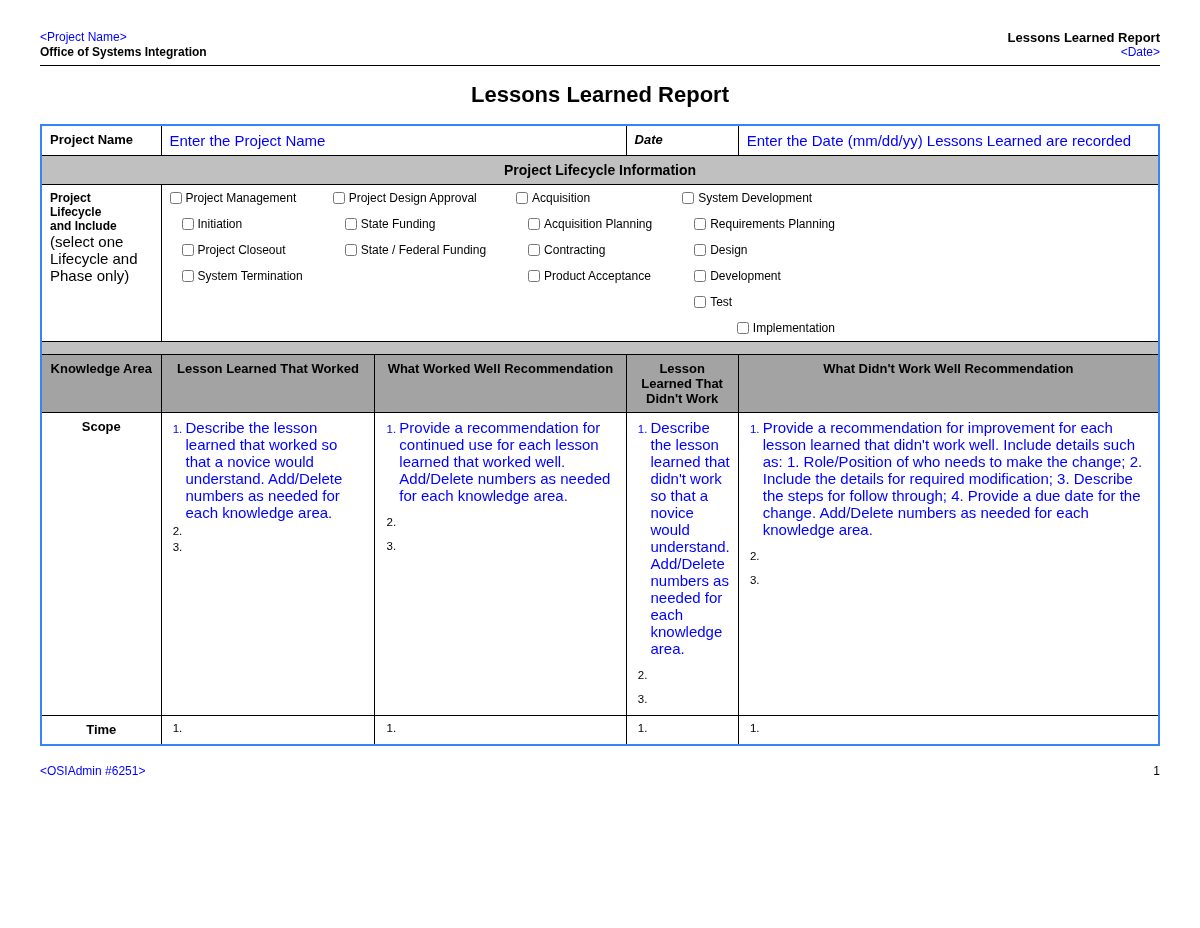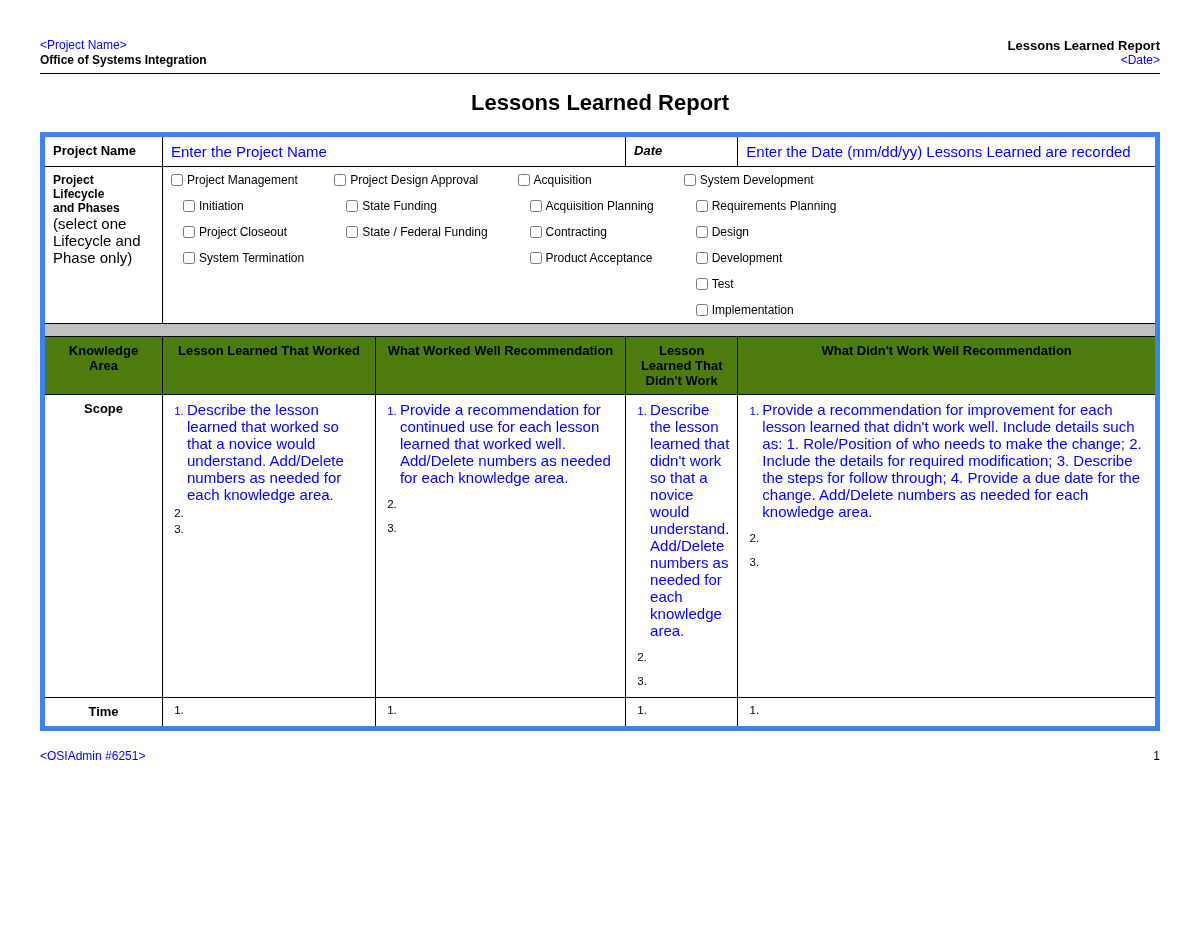--- a/index.html
+++ b/index.html
@@ -6,21 +6,21 @@
     body {
       font-family: Arial, sans-serif;
       font-size: 13px;
       background: #fff;
       color: #000;
       width: 1200px;
       min-height: 928px;
     }
 
     .page-wrapper {
-      padding: 38px 40px 20px 40px;
+      padding: 30px 40px 20px 40px;
     }
 
     
     .doc-header {
       display: flex;
       justify-content: space-between;
       align-items: flex-start;
       margin-bottom: 10px;
       border-bottom: 1px solid #000;
       padding-bottom: 6px;
@@ -51,21 +51,21 @@
       text-align: center;
       font-size: 22px;
       font-weight: bold;
       margin: 16px 0 16px 0;
     }
 
     
     .main-table {
       width: 100%;
       border-collapse: collapse;
-      border: 5px solid #3b82f6;
+      border: 2px solid #3b82f6;
     }
 
     .main-table td, .main-table th {
       border: 1px solid #000;
       padding: 6px 8px;
       vertical-align: top;
     }
 
     
     .project-name-label {
@@ -133,21 +133,21 @@
       background-color: #c0c0c0;
       height: 12px;
       border: 1px solid #000;
     }
 
     
     .col-header {
       font-weight: bold;
       text-align: center;
       font-size: 13px;
-      background: #4d7c0f;
+      background: #a3a3a3;
       vertical-align: middle;
     }
 
     
     .knowledge-area-cell {
       font-weight: bold;
       text-align: center;
       vertical-align: middle;
       width: 100px;
     }
@@ -229,26 +229,29 @@
       <td class="project-name-label">Project Name</td>
       <td class="project-name-value" colspan="2">
         <span class="instruction-text">Enter the Project Name</span>
       </td>
       <td class="date-label">Date</td>
       <td class="date-value">
         <span class="instruction-text">Enter the Date (mm/dd/yy) Lessons Learned are recorded</span>
       </td>
     </tr>
 
+    <tr>
+      <td colspan="5" class="lifecycle-header">Project Lifecycle Information</td>
+    </tr>
 
     <tr>
       <td class="lifecycle-label">
         <span>Project</span><br>
         <span>Lifecycle</span><br>
-        <span>and Phases</span><br>
+        <span>and Include</span><br>
         <span class="lifecycle-subtext">(select one Lifecycle and Phase only)</span>
       </td>
       <td colspan="4" class="lifecycle-options">
         <div class="lifecycle-options-inner">
 
           <div class="checkbox-col">
             <div class="checkbox-item">
               <input type="checkbox" style="">
               <span>Project Management</span>
             </div>
@@ -314,21 +317,21 @@
               <span>Design</span>
             </div>
             <div class="checkbox-item" style="padding-left:12px;">
               <input type="checkbox" style="">
               <span>Development</span>
             </div>
             <div class="checkbox-item" style="padding-left:12px;">
               <input type="checkbox" style="">
               <span>Test</span>
             </div>
-            <div class="checkbox-item" style="padding-left:12px;">
+            <div class="checkbox-item" style="padding-left:12px;justify-content:flex-end;">
               <input type="checkbox" style="">
               <span>Implementation</span>
             </div>
           </div>
         </div>
       </td>
     </tr>
 
     <tr class="spacer-row">
       <td colspan="5"></td>

